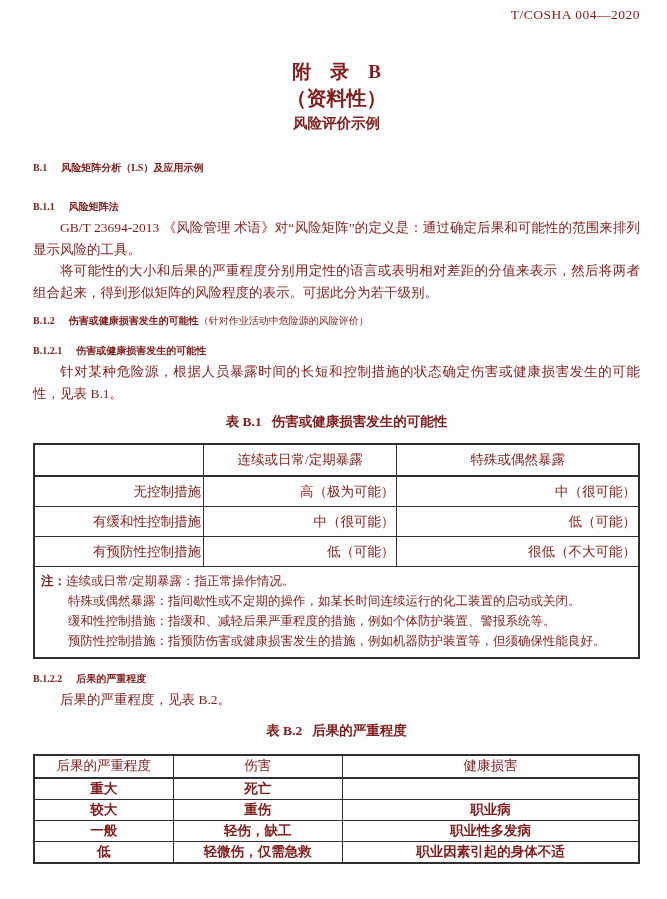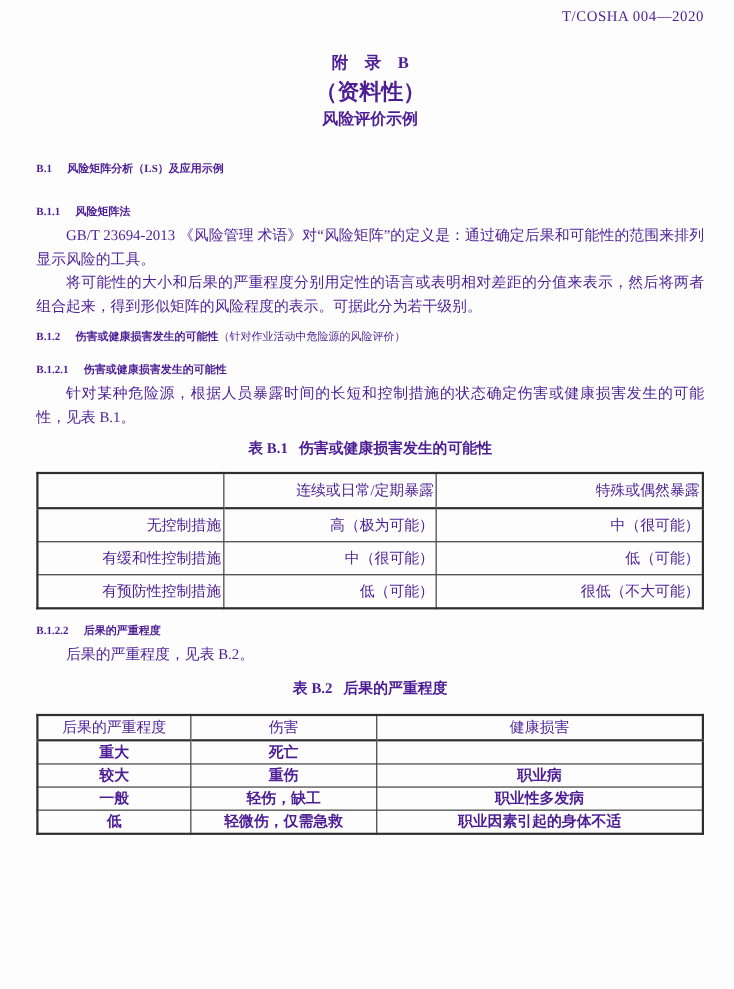--- a/index.html
+++ b/index.html
@@ -2,37 +2,37 @@
 <html><head>
 <meta charset="utf-8">
 <style>
   html, body { margin: 0; padding: 0; background: #ffffff; }
   .page {
     position: relative;
     width: 667px;
     height: 899px;
     box-sizing: border-box;
     background: #fdfdfd;
-    color: #4c1d95;
+    color: #7f1d1d;
     font-family: "Liberation Serif", "DejaVu Serif", serif;
     font-size: 13.5px;
     padding: 8px 27px 0 33px;
     overflow: hidden;
   }
   .doc-ref {
     text-align: right;
     font-size: 13.5px;
     letter-spacing: 0.5px;
     line-height: 14px;
   }
   .apx-title {
     text-align: center;
     font-weight: bold;
-    font-size: 15px;
-    margin-top: 26px;
+    font-size: 19px;
+    margin-top: 40px;
     line-height: 20px;
   }
   .apx-sub {
     text-align: center;
     font-weight: bold;
     font-size: 20px;
     margin-top: 6px;
     line-height: 20px;
   }
   .apx-name {
@@ -75,21 +75,21 @@
     table-layout: fixed;
     border: 2px solid #2f2f2f;
   }
   table.std td {
     border: 1px solid #2f2f2f;
     text-align: center;
     font-size: 13.5px;
     padding: 0 2px;
   }
   .tbl-b1 { margin-top: 11px; }
-  .tbl-b1 tr.hdr td { height: 30px; border-bottom: 2px solid #2f2f2f; text-align: right; }
+  .tbl-b1 tr.hdr td { height: 30px; border-bottom: 2px solid #2f2f2f; }
   .tbl-b1 tr.row td { height: 29px; text-align: right; }
   .tbl-b1 td.note-cell {
     text-align: left;
     padding: 4px 6px 6px 6px;
   }
   .note-line {
     font-size: 12.5px;
     line-height: 20px;
     white-space: nowrap;
     overflow: hidden;
@@ -157,20 +157,30 @@
       <tr class="row">
         <td>有缓和性控制措施</td>
         <td>中（很可能）</td>
         <td>低（可能）</td>
       </tr>
       <tr class="row">
         <td>有预防性控制措施</td>
         <td>低（可能）</td>
         <td>很低（不大可能）</td>
       </tr>
+      <tr>
+        <td class="note-cell" colspan="3">
+          <div class="note-line">
+            <span class="note-label">注：</span><span>连续或日常/定期暴露：指正常操作情况。</span>
+          </div>
+          <div class="note-line cont">特殊或偶然暴露：指间歇性或不定期的操作，如某长时间连续运行的化工装置的启动或关闭。</div>
+          <div class="note-line cont">缓和性控制措施：指缓和、减轻后果严重程度的措施，例如个体防护装置、警报系统等。</div>
+          <div class="note-line cont">预防性控制措施：指预防伤害或健康损害发生的措施，例如机器防护装置等，但须确保性能良好。</div>
+        </td>
+      </tr>
     </tbody>
   </table>
 
   <div class="h h-b122">
     <span class="h-label">B.1.2.2</span><span>后果的严重程度</span>
   </div>
 
   <p class="body-para sec-b122-para">后果的严重程度，见表 B.2。</p>
 
   <div class="tbl-caption" style="margin-top:10px;">

